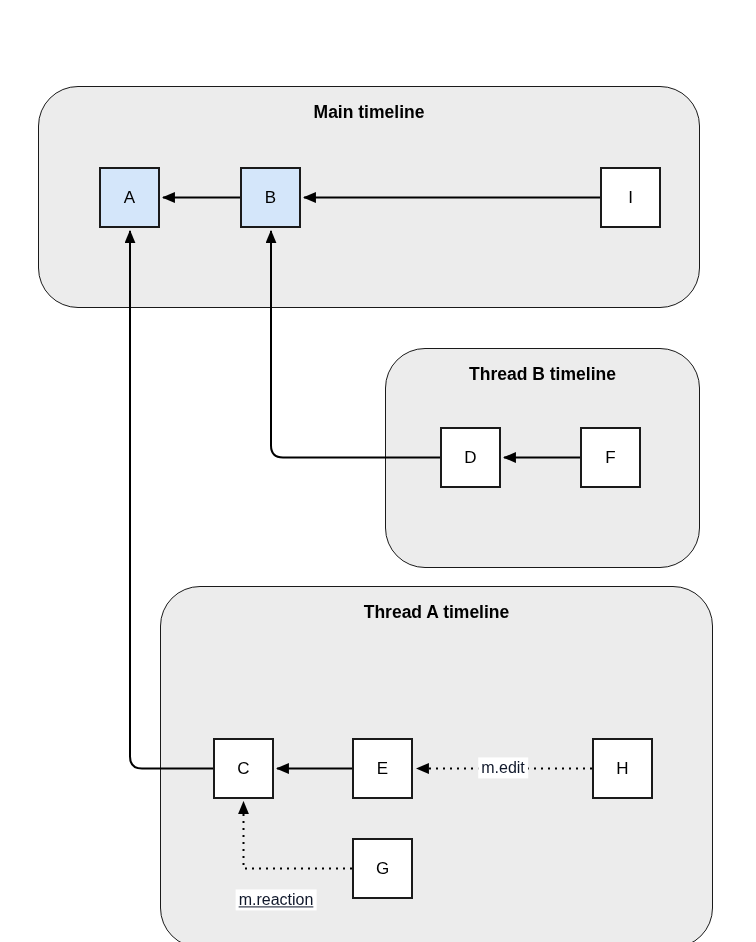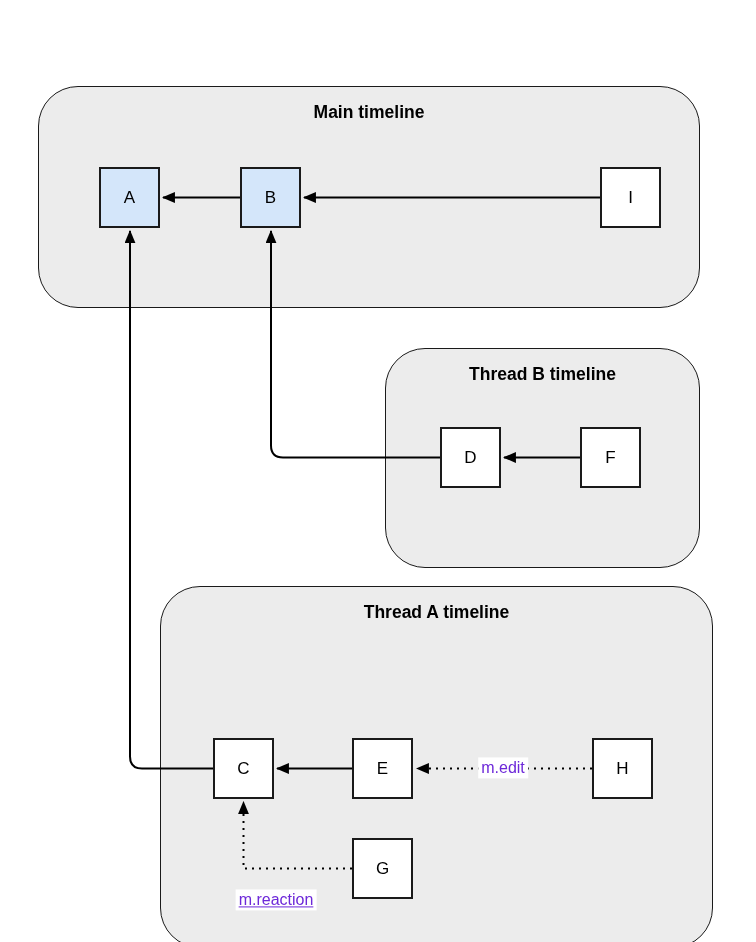--- a/index.html
+++ b/index.html
@@ -42,21 +42,21 @@
   svg.edges{
     position:absolute;
     left:0;top:0;
     width:756px;height:942px;
     pointer-events:none;
   }
   .edge-label{
     position:absolute;
     transform:translate(-50%,-50%);
     background:#ffffff;
-    color:#6d28d9;
+    color:#0f172a;
     font-size:16px;
     line-height:1.2;
     padding:1px 3px;
     white-space:nowrap;
   }
 </style>
 </head>
 <body>
 
 <div class="canvas">

